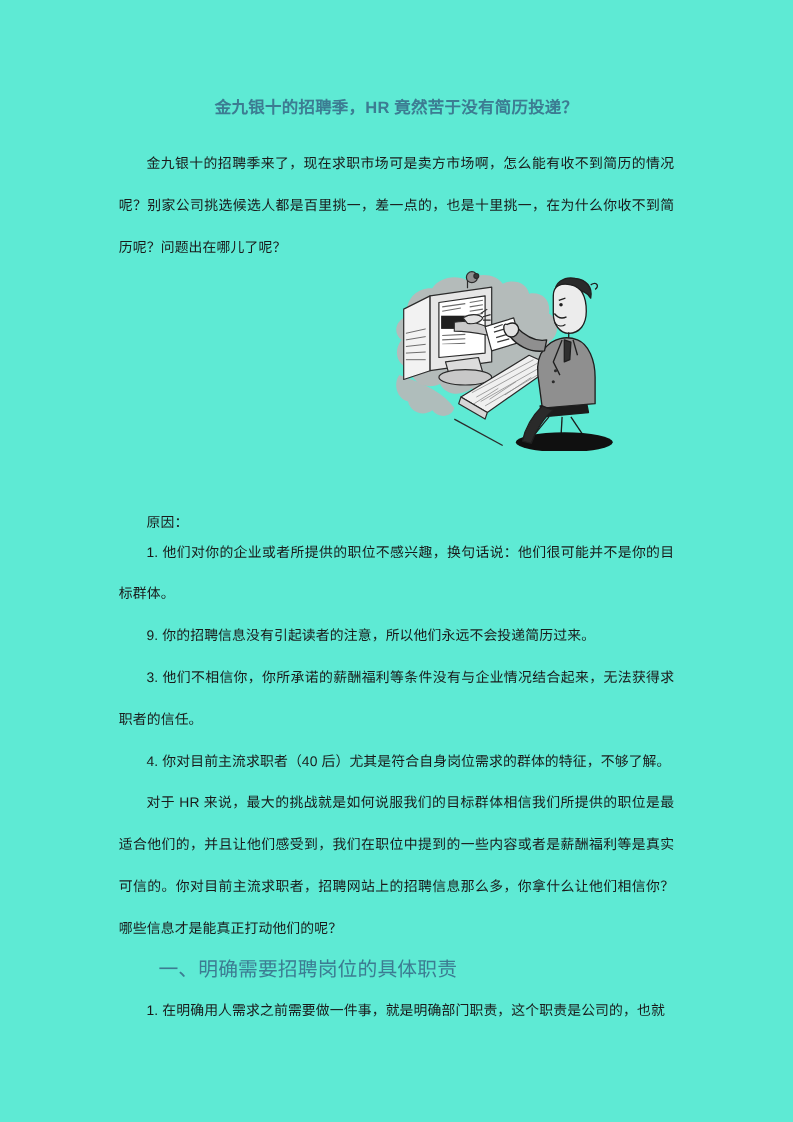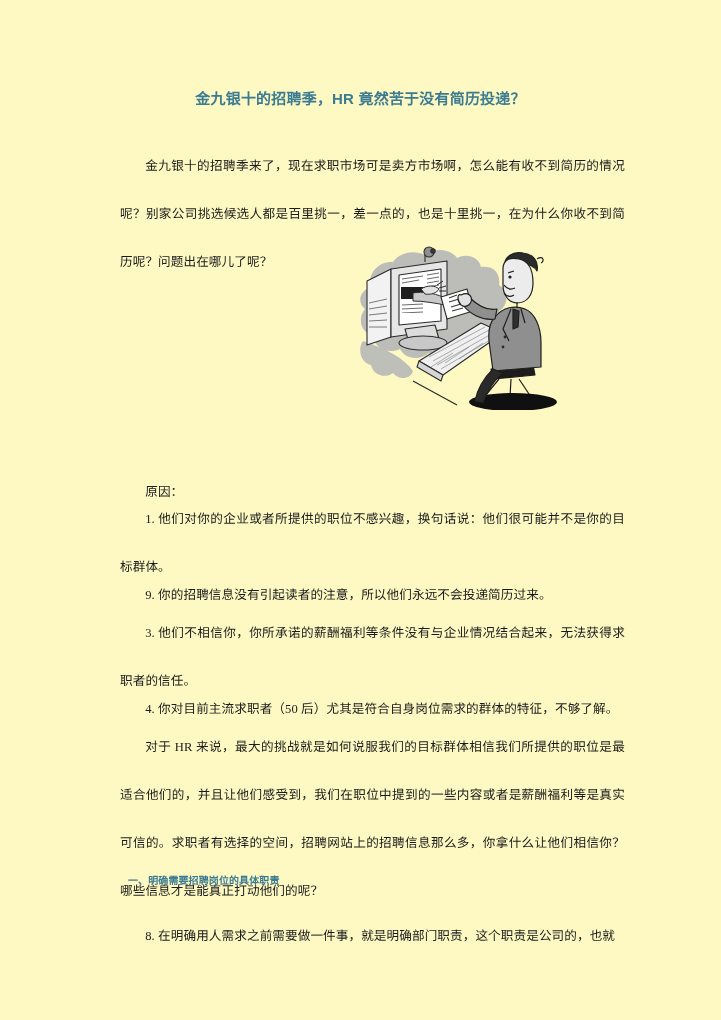--- a/index.html
+++ b/index.html
@@ -9,21 +9,21 @@
     background: #ffffff;
   }
   body {
     font-family: "Liberation Sans", "DejaVu Sans", sans-serif;
     -webkit-font-smoothing: antialiased;
   }
   .page {
     position: relative;
     width: 721px;
     height: 1020px;
-    background: #fef9c3;
+    background: #5eead4;
     overflow: hidden;
     box-sizing: border-box;
   }
   .content {
     position: absolute;
     left: 108px;
     top: 0;
     width: 505px;
   }
 
@@ -39,40 +39,39 @@
     font-size: 15px;
     font-weight: bold;
     letter-spacing: 0.2px;
     color: #3c7c92;
     line-height: 22px;
     white-space: nowrap;
   }
 
   
   .para {
-    margin: 12px;
+    margin: 0;
     padding: 0;
     font-size: 12.6px;
-    line-height: 48px;
+    line-height: 38px;
     color: #1a1a1a;
     text-align: justify;
     text-justify: inter-ideograph;
     letter-spacing: 0.1px;
-    font-family: Liberation Serif, serif;
   }
   .para.indent {
     text-indent: 2em;
   }
 
   
   .section-heading {
     margin: 0;
     padding: 0;
-    font-size: 10px;
-    font-weight: bold;
+    font-size: 18px;
+    font-weight: normal;
     color: #3c7c92;
     line-height: 38px;
     text-indent: 2em;
     letter-spacing: 0.1px;
   }
 
   
   .blk { position: absolute; left: 0; width: 505px; }
   #p-intro        { top: 130px; }
   #p-reasons-head { top: 456px; }
@@ -250,22 +249,22 @@
       </svg>
     </div>
 
     <p class="para indent blk" id="p-intro">金九银十的招聘季来了，现在求职市场可是卖方市场啊，怎么能有收不到简历的情况呢？别家公司挑选候选人都是百里挑一，差一点的，也是十里挑一，在为什么你收不到简历呢？问题出在哪儿了呢？</p>
 
     <p class="para indent blk" id="p-reasons-head">原因：</p>
 
     <p class="para indent blk" id="p-r1">1. 他们对你的企业或者所提供的职位不感兴趣，换句话说：他们很可能并不是你的目标群体。</p>
     <p class="para indent blk" id="p-r2">9. 你的招聘信息没有引起读者的注意，所以他们永远不会投递简历过来。</p>
     <p class="para indent blk" id="p-r3">3. 他们不相信你，你所承诺的薪酬福利等条件没有与企业情况结合起来，无法获得求职者的信任。</p>
-    <p class="para indent blk" id="p-r4">4. 你对目前主流求职者（50 后）尤其是符合自身岗位需求的群体的特征，不够了解。</p>
-
-    <p class="para indent blk" id="p-challenge">对于 HR 来说，最大的挑战就是如何说服我们的目标群体相信我们所提供的职位是最适合他们的，并且让他们感受到，我们在职位中提到的一些内容或者是薪酬福利等是真实可信的。求职者有选择的空间，招聘网站上的招聘信息那么多，你拿什么让他们相信你？哪些信息才是能真正打动他们的呢？</p>
+    <p class="para indent blk" id="p-r4">4. 你对目前主流求职者（40 后）尤其是符合自身岗位需求的群体的特征，不够了解。</p>
+
+    <p class="para indent blk" id="p-challenge">对于 HR 来说，最大的挑战就是如何说服我们的目标群体相信我们所提供的职位是最适合他们的，并且让他们感受到，我们在职位中提到的一些内容或者是薪酬福利等是真实可信的。你对目前主流求职者，招聘网站上的招聘信息那么多，你拿什么让他们相信你？哪些信息才是能真正打动他们的呢？</p>
 
     <h2 class="section-heading blk" id="h-section-1">一、明确需要招聘岗位的具体职责</h2>
 
-    <p class="para indent blk" id="p-s1-1">8. 在明确用人需求之前需要做一件事，就是明确部门职责，这个职责是公司的，也就</p>
+    <p class="para indent blk" id="p-s1-1">1. 在明确用人需求之前需要做一件事，就是明确部门职责，这个职责是公司的，也就</p>
 
   </div>
 </div>
 
 </body></html>

